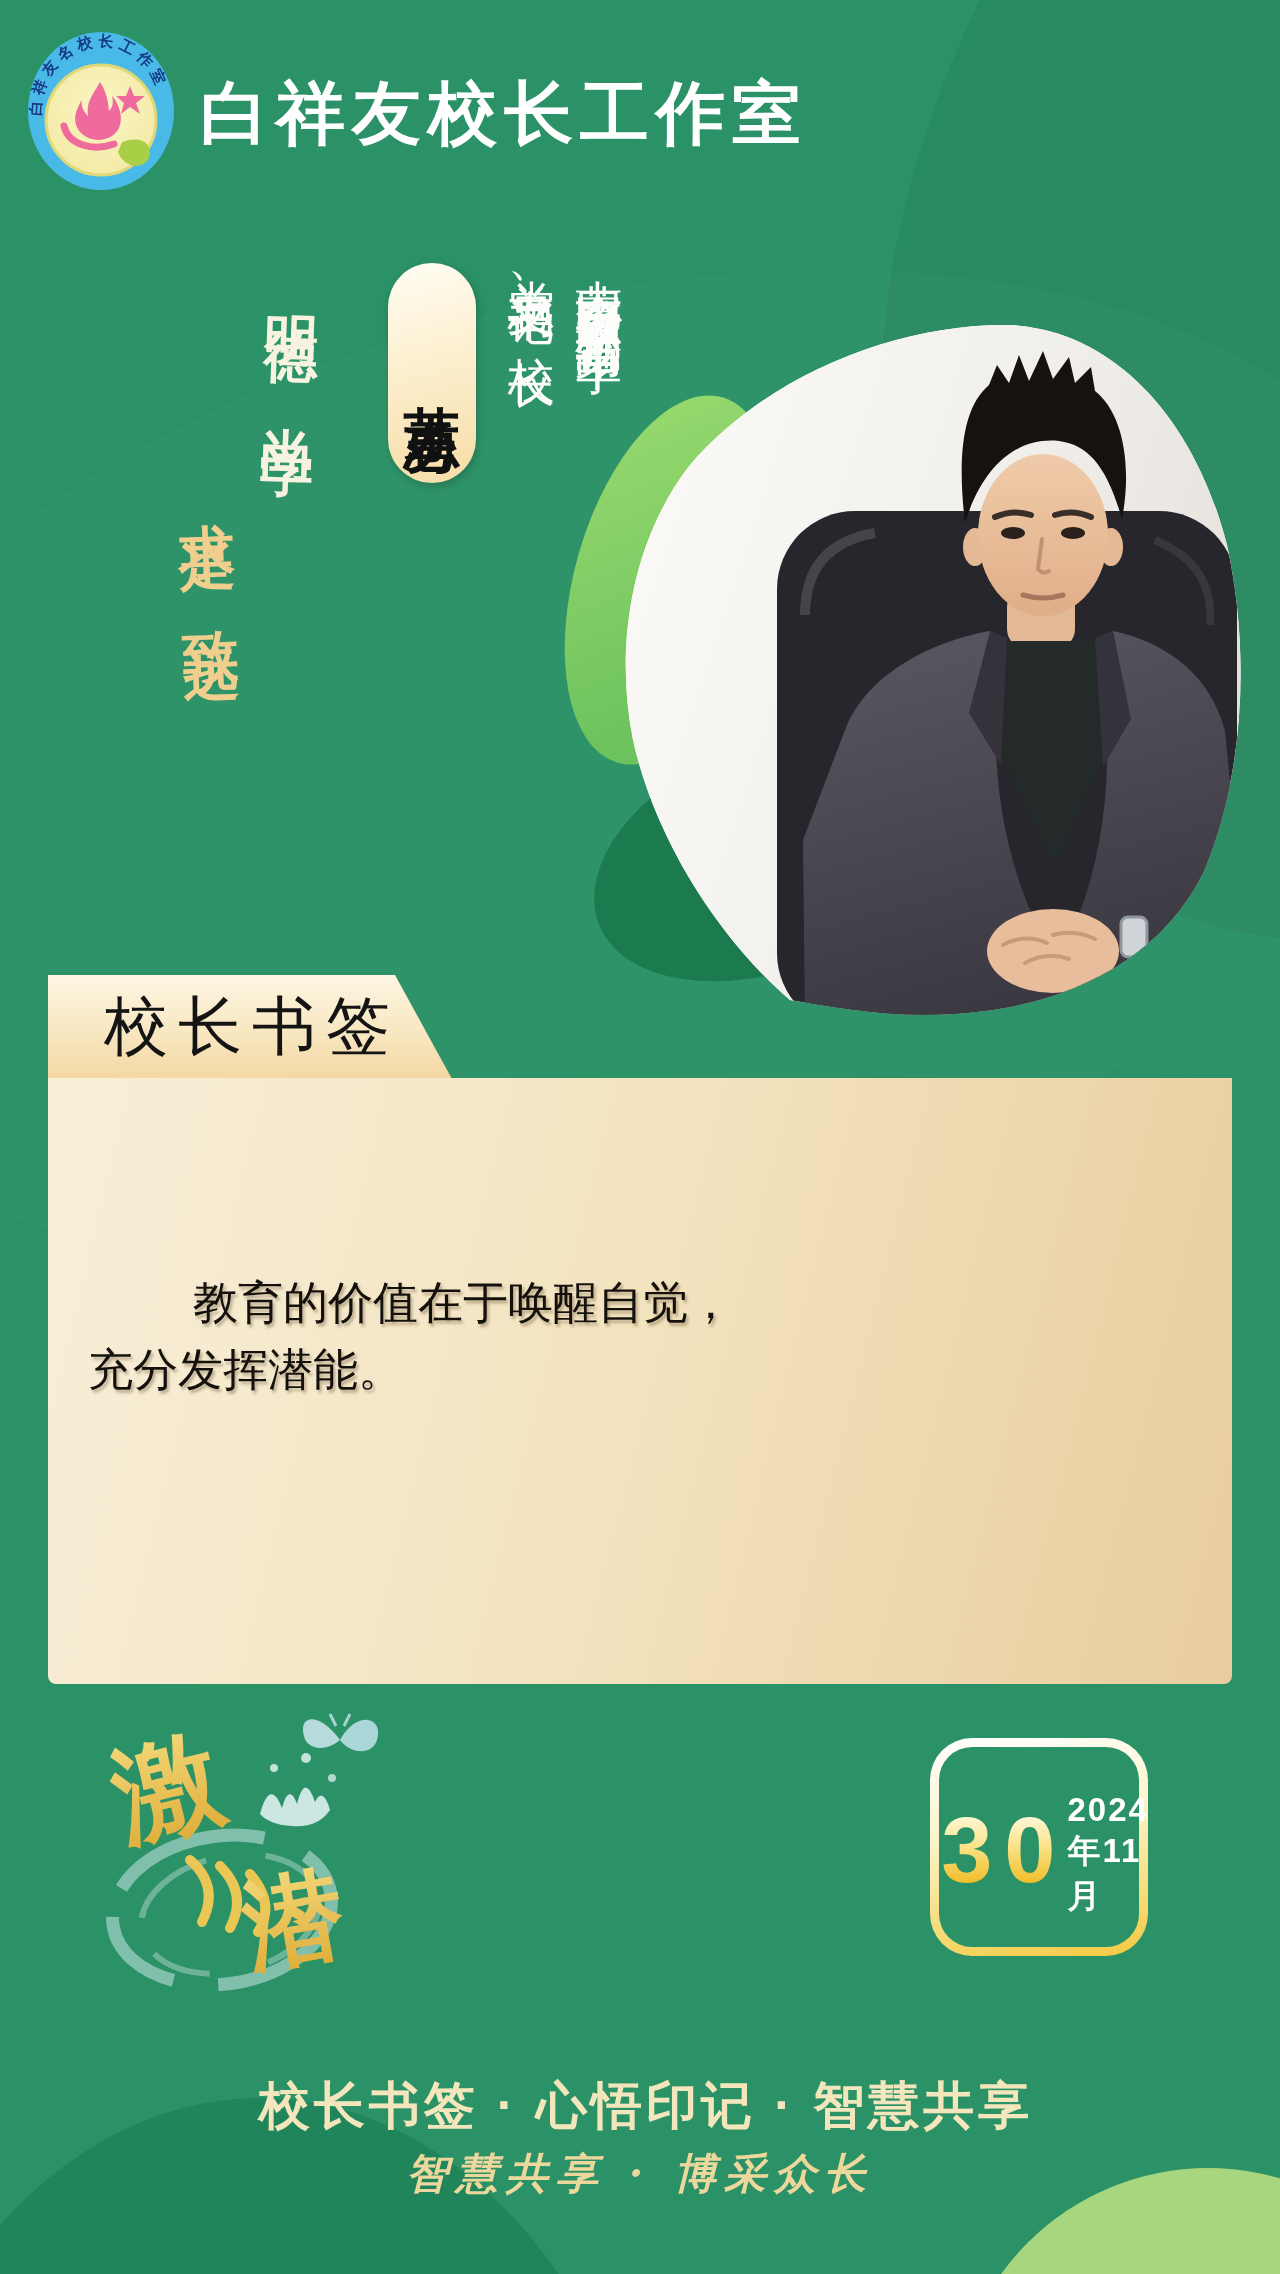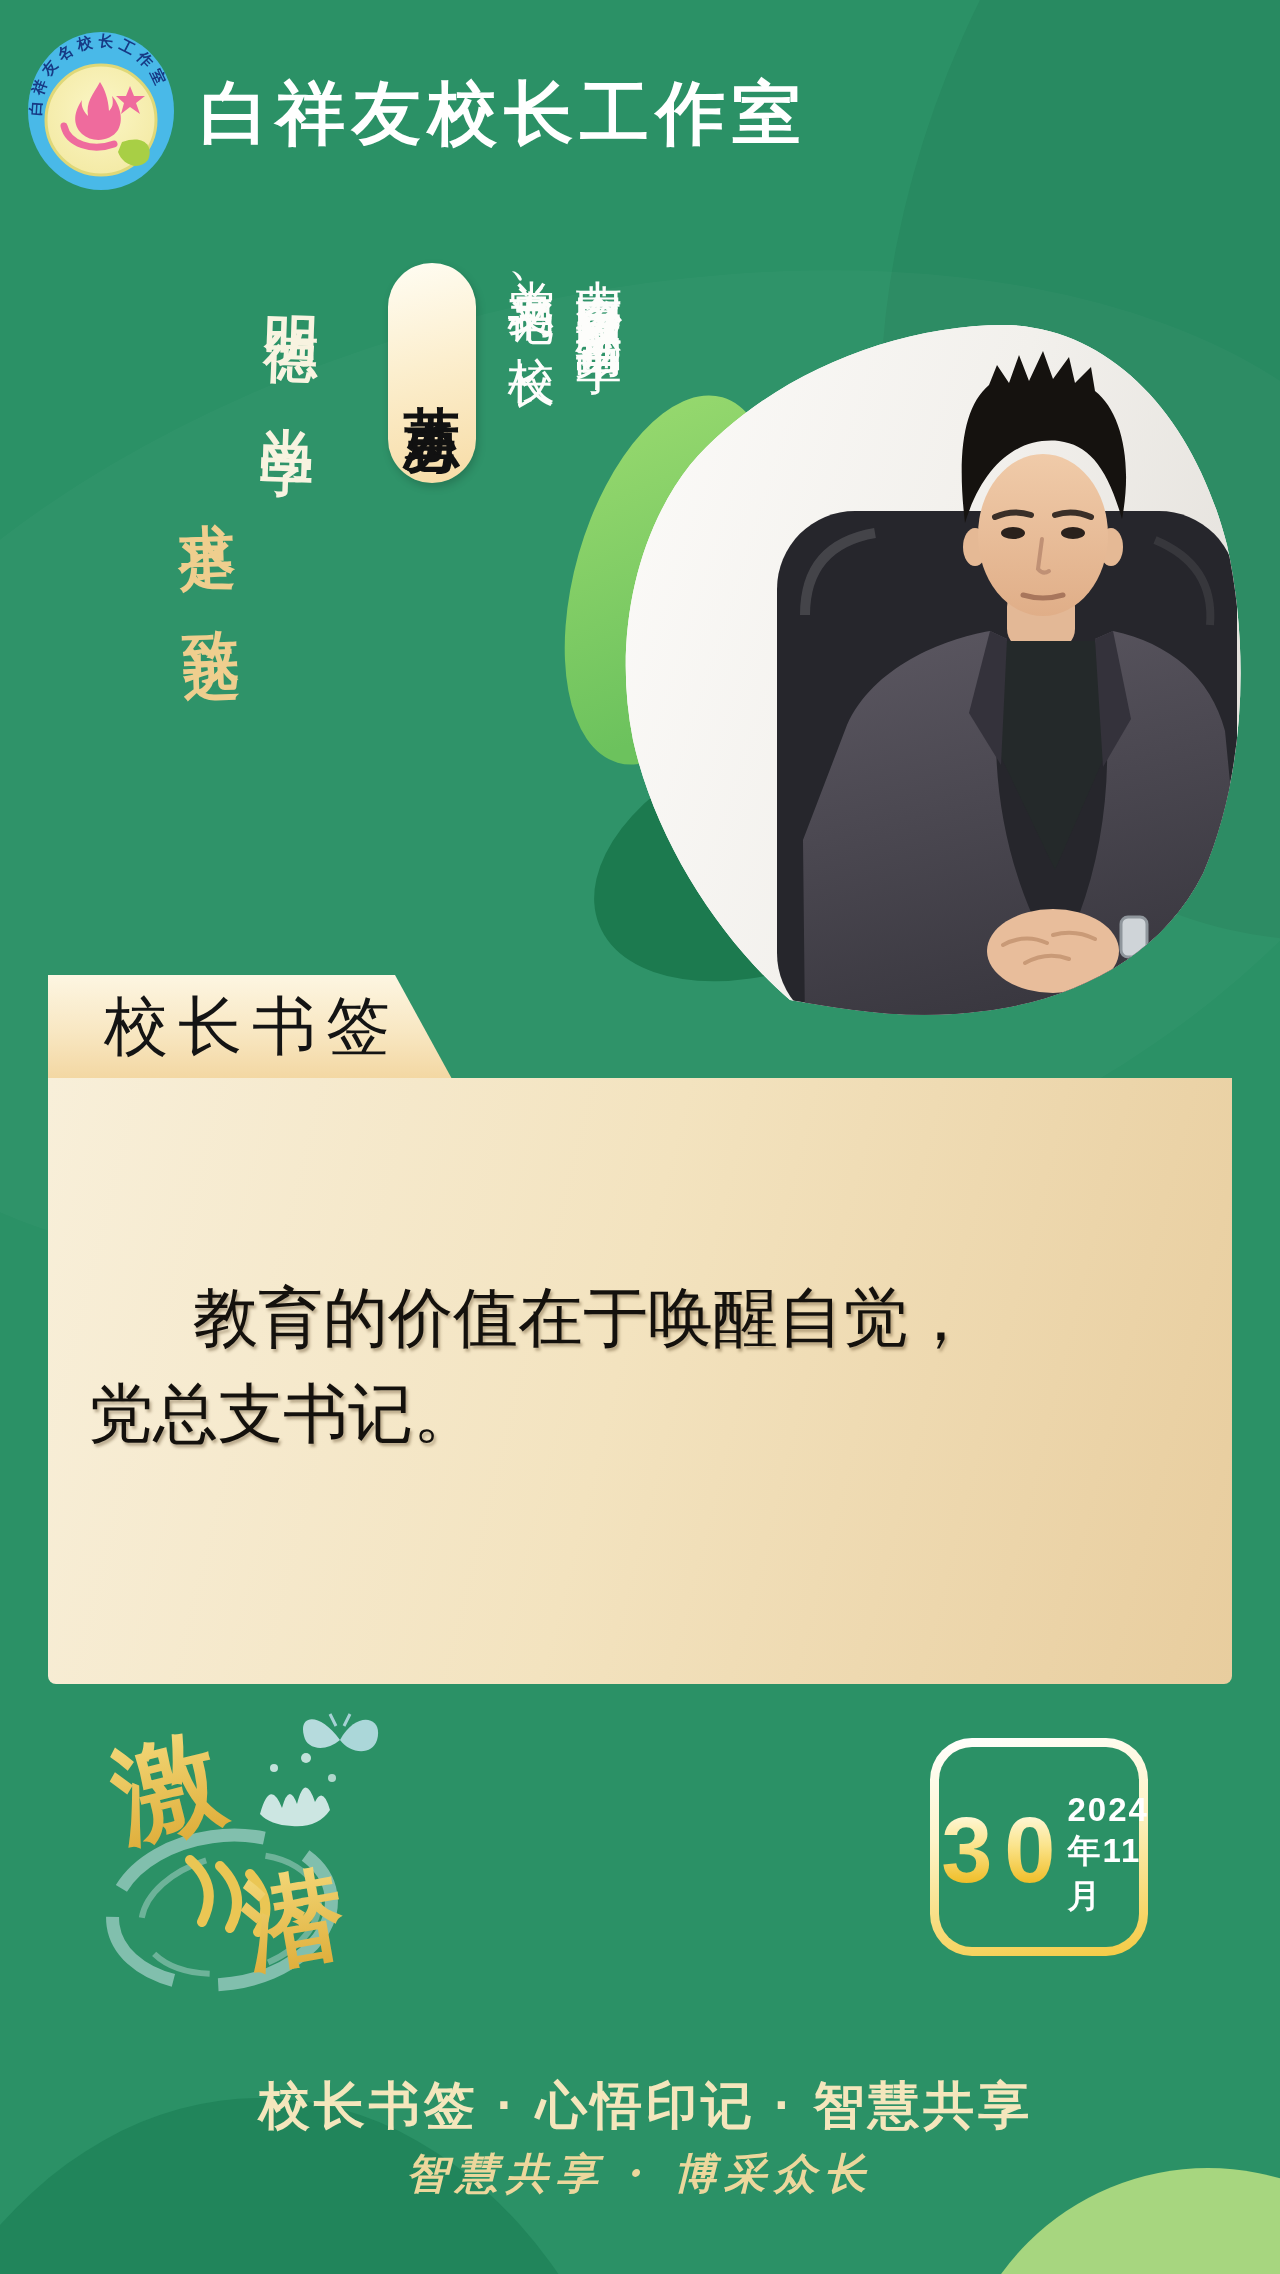--- a/index.html
+++ b/index.html
@@ -87,21 +87,21 @@
   }
   .quote-card {
     position: absolute; left: 48px; top: 1078px;
     width: 1184px; height: 606px;
     background: linear-gradient(104deg, #f8efd9 0%, #f3e3bf 48%, #e8cd9e 100%);
     border-radius: 0 0 8px 8px;
     padding: 192px 40px 0 40px;
   }
   .quote-line {
     font-family: Liberation Serif, serif;
-    font-size: 65px; color: #14110d; line-height: 1.48;
+    font-size: 45px; color: #14110d; line-height: 1.48;
     text-shadow: 2px 3px 3px rgba(70,45,15,0.35);
   }
   .quote-line.l1 { margin-left: 105px; }
   
   .artwork { position: absolute; left: 92px; top: 1692px; width: 310px; height: 330px; }
   
   .calendar-badge {
     position: absolute; left: 930px; top: 1738px;
     width: 218px; height: 218px; border-radius: 42px; padding: 9px;
     background: linear-gradient(170deg, #ffffff 0%, #fdf4ca 40%, #f4ca42 100%);
@@ -240,21 +240,21 @@
       <rect x="566" y="622" width="26" height="40" rx="7" fill="#cfd4d8" stroke="#8f969c" stroke-width="3"></rect>
     </g>
   </svg>
 
   <div class="banner">
     <span>校长书签</span>
   </div>
 
   <div class="quote-card">
     <div class="quote-line l1">教育的价值在于唤醒自觉，</div>
-    <div class="quote-line">党总支书记。</div>
+    <div class="quote-line">充分发挥潜能。</div>
   </div>
 
   <svg class="artwork" viewBox="0 0 310 330">
     <defs>
       <linearGradient id="goldGrad" x1="0" y1="0" x2="0" y2="1">
         <stop offset="0%" stop-color="#f4da7c"></stop>
           <stop offset="100%" stop-color="#ddab36"></stop>
       </linearGradient>
     </defs>
 

